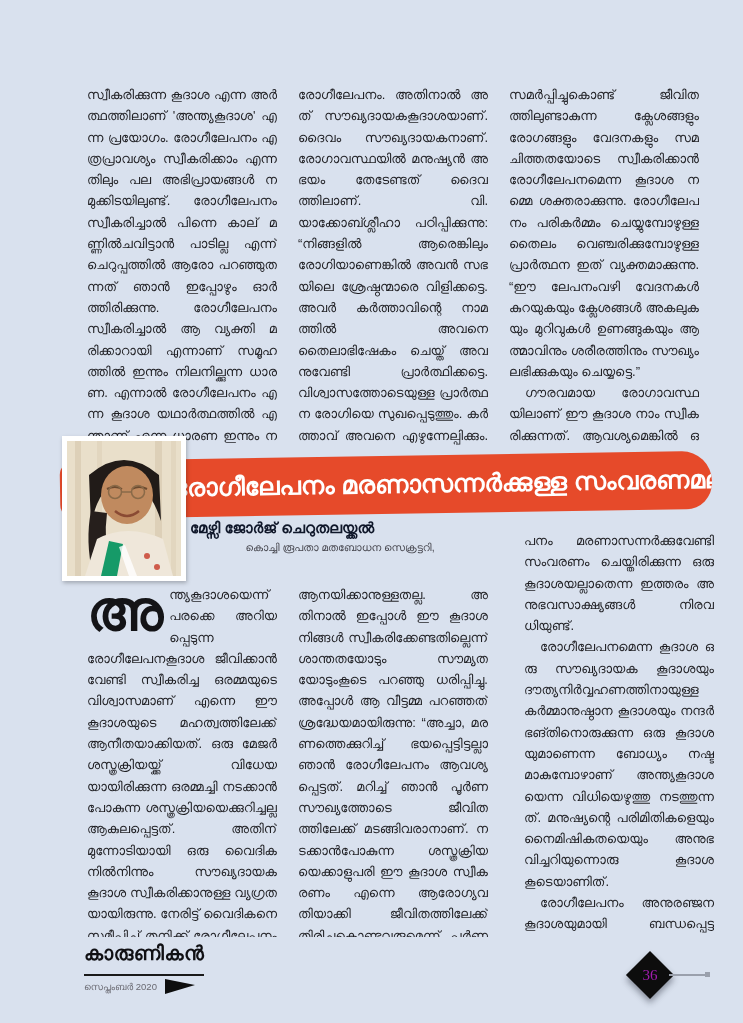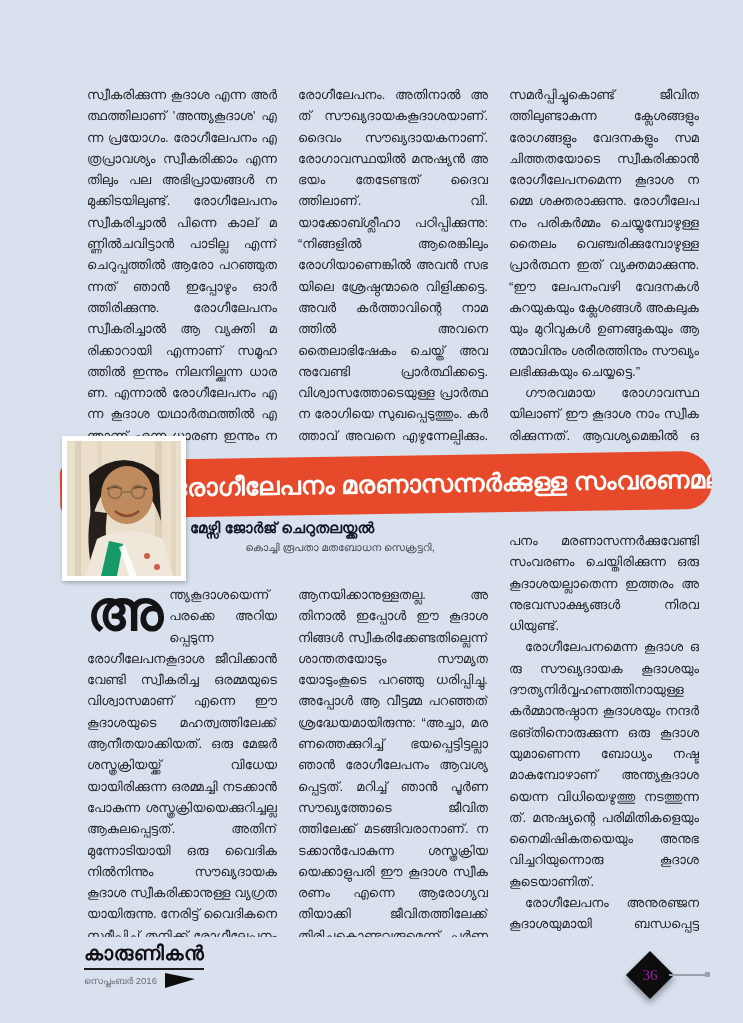--- a/index.html
+++ b/index.html
@@ -7,38 +7,38 @@
         font-family:"Liberation Sans","DejaVu Sans",sans-serif;overflow:hidden;}
   .bodytext{font-size:13px;line-height:21.3px;color:#1e1e22;text-align:justify;
             word-break:break-all;overflow-wrap:break-word;}
   .bodytext p{margin:0;}
   .bodytext p.indent{text-indent:16px;}
   .topcol{position:absolute;top:84px;height:364px;width:190px;overflow:hidden;}
   #tc1{left:87px;} #tc2{left:298px;} #tc3{left:509px;}
   .lowcol{position:absolute;width:190px;overflow:hidden;}
   #bc1{left:87px;top:584px;height:353px;}
   #bc2{left:298px;top:584px;height:353px;}
-  #bc3{left:509px;top:530px;height:407px;}
+  #bc3{left:524px;top:530px;height:407px;}
   .endwrap{position:relative;}
   .dropcap{float:left;font-size:56px;line-height:46px;padding:4px 6px 0 0;
            font-weight:bold;color:#141417;}
   .photo{position:absolute;left:62px;top:436px;width:124px;height:145px;background:#fff;
          padding:5px;box-sizing:border-box;z-index:3;box-shadow:1px 2px 4px rgba(0,0,0,.25);}
   .photo svg{display:block;width:114px;height:135px;}
   .banner{position:absolute;left:60px;top:456px;width:652px;height:58px;background:#e64a2a;
           border-radius:14px 30px 26px 14px;transform:rotate(-0.9deg);z-index:2;
           display:flex;align-items:center;justify-content:center;
           padding-left:128px;box-sizing:border-box;overflow:hidden;}
   .banner h1{color:#ffffff;font-size:25px;font-weight:bold;margin:0;white-space:nowrap;}
   .author{position:absolute;left:190px;top:519px;z-index:4;width:300px;}
   .author-name{color:#0f172a;font-weight:bold;font-size:15px;margin:0 0 3px 0;}
   .author-role{color:#45454d;font-size:10.5px;line-height:14px;margin:0;text-align:center;}
   .footer-logo{position:absolute;left:84px;top:942px;}
   .mag-name{font-size:20px;font-weight:bold;color:#101014;letter-spacing:0.5px;
-            border-bottom:2px solid #1a1a1a;padding-bottom:3px;display:inline-block;margin:0;}
+            border-bottom:2px solid #1a1a1a;padding-bottom:9px;display:inline-block;margin:0;}
   .issue-row{display:flex;align-items:center;gap:8px;margin-top:3px;}
   .issue-date{font-size:9.5px;color:#6a6a72;}
   .triangle-icon{width:0;height:0;border-left:30px solid #0e0e0e;
                  border-top:6px solid transparent;border-bottom:9px solid transparent;}
   .diamond{position:absolute;left:633px;top:958px;width:34px;height:34px;background:#0d0d0d;
            transform:rotate(45deg);box-shadow:3px 3px 6px rgba(40,45,60,.45);}
   .diamond-num{position:absolute;left:633px;top:958px;width:34px;height:34px;display:flex;
                align-items:center;justify-content:center;color:#a21caf;font-size:15px;
                font-family:"Liberation Serif","DejaVu Serif",serif;z-index:5;}
   .pn-line{position:absolute;left:669px;top:974px;width:39px;height:2px;background:#9aa0ac;}
@@ -109,21 +109,21 @@
   <div class="lowcol bodytext" id="bc3">
     <p>പനം മരണാസന്നർക്കുവേണ്ടി സംവരണം ചെയ്തിരിക്കുന്ന ഒരു കൂദാശയല്ലാതെന്ന ഇത്തരം അനുഭവസാക്ഷ്യങ്ങൾ നിരവധിയുണ്ട്.</p>
     <p class="indent">രോഗീലേപനമെന്ന കൂദാശ ഒരു സൗഖ്യദായക കൂദാശയും ദൗത്യനിർവ്വഹണത്തിനായുള്ള കർമ്മാനുഷ്ഠാന കൂദാശയും നന്ദർഭങ്തിനൊരുക്കുന്ന ഒരു കൂദാശയുമാണെന്ന ബോധ്യം നഷ്ടമാകുമ്പോഴാണ് അന്ത്യകൂദാശയെന്ന വിധിയെഴുത്തു നടത്തുന്നത്. മനുഷ്യന്റെ പരിമിതികളെയും നൈമിഷികതയെയും അനുഭവിച്ചറിയുന്നൊരു കൂദാശകൂടെയാണിത്.</p>
     <p class="indent">രോഗീലേപനം അനുരഞ്ജനകൂദാശയുമായി ബന്ധപ്പെട്ടതാണ്. കാരണം, ക്രിസ്തീയ കാഴ്ചപ്പാടിൽ രണ്ടും സുഖപ്പെടുത്തലുകളാണ്. രോഗികളും വാർദ്ധക്യത്തിലെത്തിയവരും സ്വയം ഇല്ലായ്മയായിത്തീർന്നുകൊണ്ട്, ക്രിസ്തുവിൽ പൂർണ്ണത പ്രാപിക്കുന്നവരാണ് എന്നു മനസ്സിലാക്കാൻ ഈ കൂദാശ ഒരു വ്യക്തിയെ സഹായിക്കുന്നുണ്ട്.</p>
 
   </div>
 
   <div class="footer-logo">
     <p class="mag-name">കാരുണികൻ</p>
     <div class="issue-row">
-      <span class="issue-date">സെപ്തംബർ 2016</span>
+      <span class="issue-date">സെപ്തംബർ 2020</span>
       <span class="triangle-icon"></span>
     </div>
   </div>
 
   <div class="diamond"></div>
   <div class="diamond-num">36</div>
   <div class="pn-line"></div>
   <div class="pn-dot"></div>
 
 </div>

